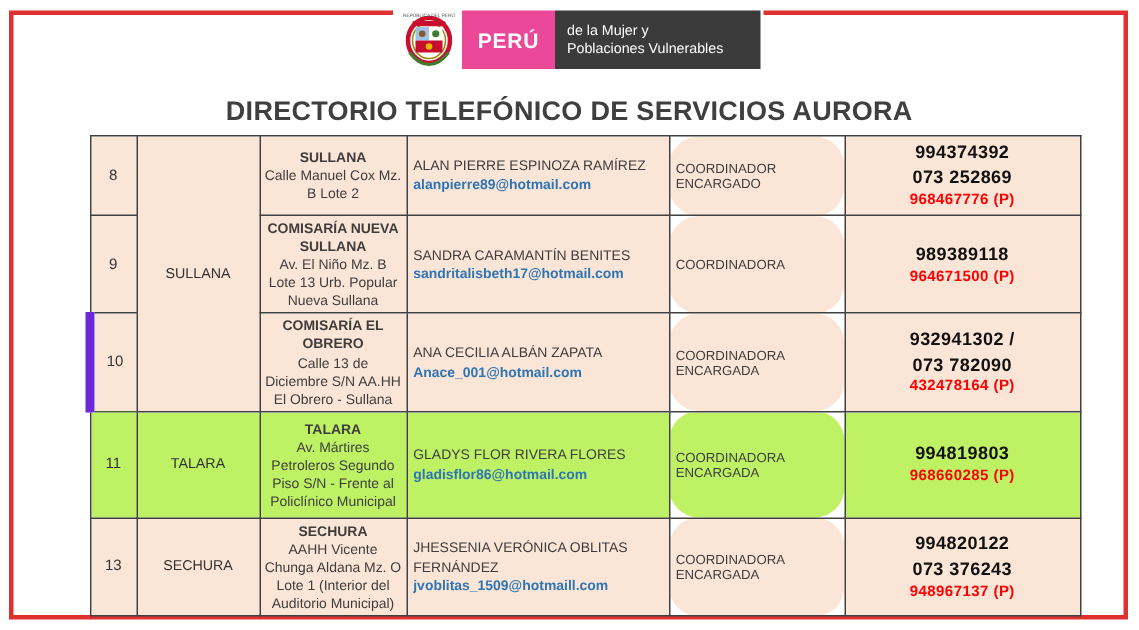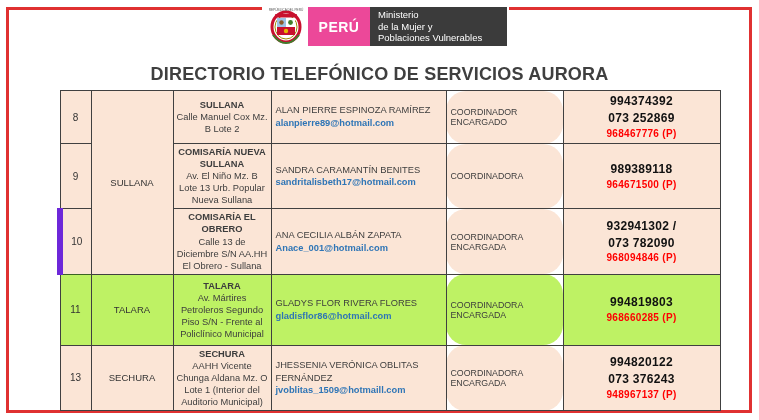--- a/index.html
+++ b/index.html
@@ -83,21 +83,20 @@
       <circle cx="19" cy="26" r="2.2" fill="#e6b800"></circle>
       <rect x="8" y="9" width="22" height="3.5" rx="1" fill="#c8102e"></rect>
       <path d="M6 30 Q12 38 19 38 Q26 38 32 30" fill="none" stroke="#3f7d2c" stroke-width="2"></path>
       <text x="19" y="6" text-anchor="middle" font-size="3.2" fill="#555">REPÚBLICA DEL PERÚ</text>
     </svg>
   </div>
   <div class="peru-box">
     <span>PERÚ</span>
   </div>
   <div class="ministry-box">
-    <span>Ministerio</span>
     <span>de la Mujer y</span>
     <span>Poblaciones Vulnerables</span>
   </div>
 </div>
 
 <div class="page-title">DIRECTORIO TELEFÓNICO DE SERVICIOS AURORA</div>
 
 <table class="directory">
   <colgroup>
     <col style="width:31px">
@@ -153,21 +152,21 @@
         <div>Calle 13 de Diciembre S/N AA.HH El Obrero - Sullana</div>
       </td>
       <td class="c-contact peach">
         <div>ANA CECILIA ALBÁN ZAPATA</div>
         <div class="email">Anace_001@hotmail.com</div>
       </td>
       <td class="c-role peach">COORDINADORA ENCARGADA</td>
       <td class="c-phone peach">
         <div class="phone-main">932941302 /</div>
         <div class="phone-main">073 782090</div>
-        <div class="phone-p">968094846 (P)</div>
+        <div class="phone-p">432478164 (P)</div>
       </td>
     </tr>
 
     <tr style="height:71px">
       <td class="c-num white-bg">11</td>
       <td class="c-prov white-bg">TALARA</td>
       <td class="c-loc white-bg">
         <div class="loc-name">TALARA</div>
         <div>Av. Mártires Petroleros Segundo Piso S/N - Frente al Policlínico Municipal</div>
       </td>

